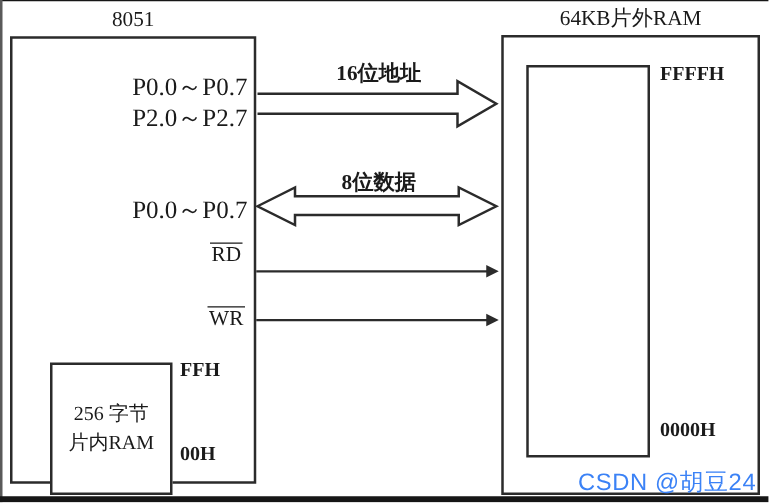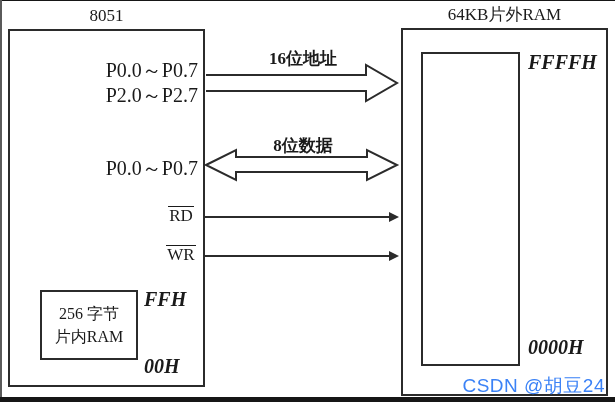--- a/index.html
+++ b/index.html
@@ -9,21 +9,21 @@
     background:#ffffff;
     overflow:hidden;
     font-family:"Liberation Serif","DejaVu Serif",serif;
     color:#1a1a1a;
   }
   .edge{position:absolute;background:#161616;}
   .box{position:absolute;border:2px solid #2b2b2b;background:#ffffff;box-sizing:border-box;}
   .lbl{position:absolute;white-space:nowrap;line-height:1.15;}
   .title{font-size:17px;text-align:center;}
   .port{font-size:20px;text-align:right;}
-  .hex{font-size:20px;font-weight:bold;font-style:italic;}
+  .hex{font-size:16px;font-weight:bold;}
   .bus-label{font-size:17px;font-weight:bold;text-align:center;}
   .ctrl{font-size:17px;text-align:center;}
   .ctrl .bar{display:inline-block;border-top:1.6px solid #1a1a1a;padding:0 1px;line-height:1.1;}
   .ram-box{
     position:absolute;border:2px solid #2b2b2b;background:#fff;box-sizing:border-box;
     display:flex;flex-direction:column;align-items:center;justify-content:center;
     font-size:16px;line-height:1.45;text-align:center;
   }
   .watermark{
     position:absolute;
@@ -47,28 +47,28 @@
   <div class="lbl title" style="left:401px;top:5px;width:207px;">64KB片外RAM</div>
   <div class="box" style="left:401px;top:28px;width:207px;height:368px;"></div>
   <div class="box" style="left:421px;top:52px;width:99px;height:314px;"></div>
   <div class="lbl hex" style="left:528px;top:51px;">FFFFH</div>
   <div class="lbl hex" style="left:528px;top:336px;">0000H</div>
 
   <div class="lbl port" style="left:60px;top:59px;width:138px;">P0.0～P0.7</div>
   <div class="lbl port" style="left:60px;top:84px;width:138px;">P2.0～P2.7</div>
   <div class="lbl port" style="left:60px;top:157px;width:138px;">P0.0～P0.7</div>
 
-  <div class="lbl ctrl" style="left:158px;top:206px;width:46px;text-align:center;">
+  <div class="lbl ctrl" style="left:158px;top:194px;width:46px;text-align:center;">
     <span class="bar">RD</span>
   </div>
   <div class="lbl ctrl" style="left:158px;top:245px;width:46px;text-decoration:underline;">
     <span class="bar">WR</span>
   </div>
 
-  <div class="ram-box" style="left:40px;top:290px;width:98px;height:70px;">
+  <div class="ram-box" style="left:40px;top:290px;width:98px;height:106px;">
     <div>256 字节</div>
     <div>片内RAM</div>
   </div>
   <div class="lbl hex" style="left:144px;top:288px;">FFH</div>
   <div class="lbl hex" style="left:144px;top:355px;">00H</div>
 
   <div class="lbl bus-label" style="left:238px;top:49px;width:130px;">16位地址</div>
   <div class="lbl bus-label" style="left:238px;top:136px;width:130px;">8位数据</div>
 
   <svg width="615" height="402" viewBox="0 0 615 402">

